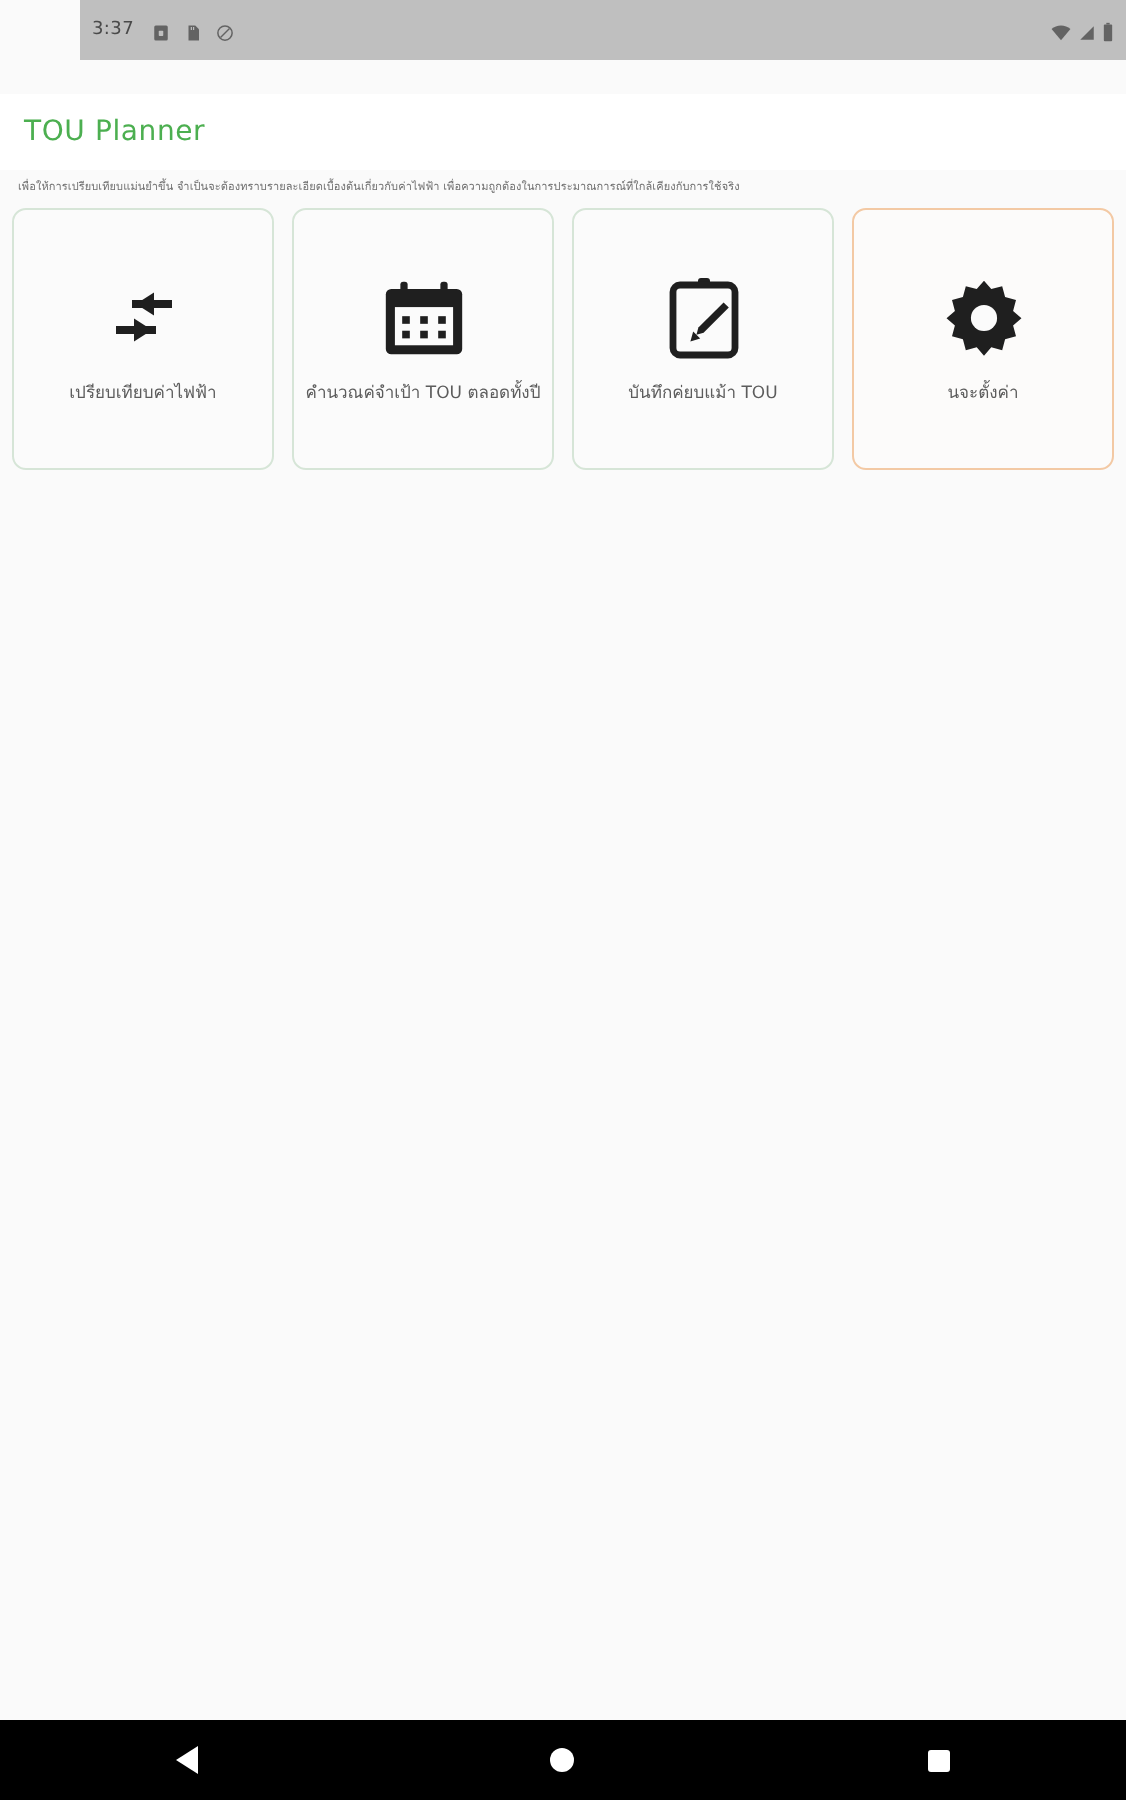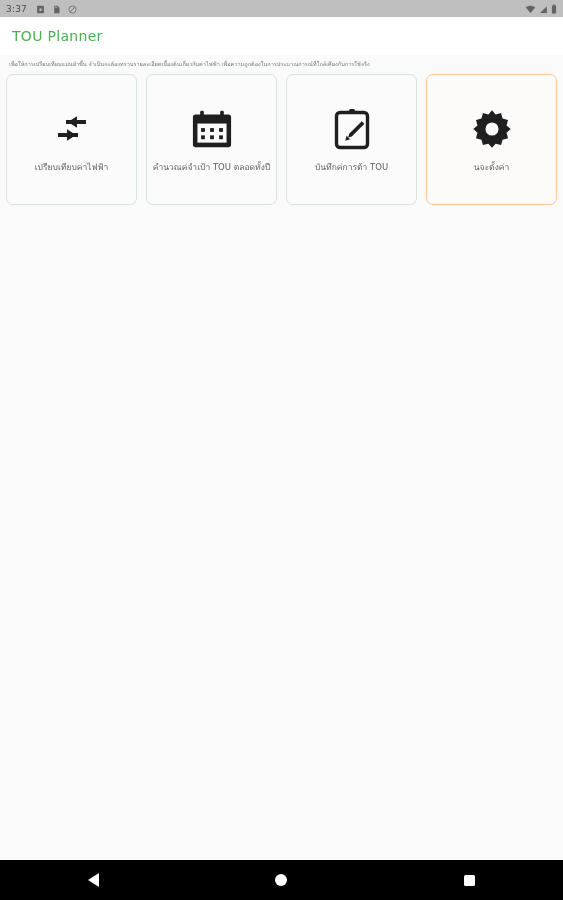--- a/index.html
+++ b/index.html
@@ -12,46 +12,48 @@
 
   body {
     font-family: "DejaVu Sans", "Liberation Sans", sans-serif;
     background: #fafafa;
     display: flex;
     flex-direction: column;
   }
 
   
   .status-bar {
-    height: 17px;
+    height: 30px;
     background: #bfbfbf;
     display: flex;
     align-items: center;
     padding: 0 6px;
     flex: 0 0 auto;
+    margin-left: 40px;
   }
   .status-clock {
     font-size: 9px;
     color: #4a4a4a;
     letter-spacing: 0.2px;
     margin-right: 9px;
   }
   .status-left-icons { display: flex; align-items: center; gap: 7px; }
   .status-spacer { flex: 1 1 auto; }
   .status-right-icons { display: flex; align-items: center; gap: 3px; }
   .sb-ico { display: block; opacity: 0.62; }
 
   
   .app-header {
     height: 38px;
     background: #ffffff;
     display: flex;
     align-items: center;
     padding: 16px 12px;
     flex: 0 0 auto;
+    margin-top: 17px;
   }
   .app-title {
     color: #4caf50;
     font-size: 14px;
     letter-spacing: 0.3px;
   }
 
   
   .content {
     flex: 1 1 auto;
@@ -239,21 +241,21 @@
 
     <div class="card">
       <span class="card-icon">
         <svg width="36" height="42" viewBox="0 0 36 42">
           <rect x="15" y="1" width="6" height="5" rx="1.5" fill="#1f1f1f"></rect>
           <rect x="2.5" y="4.5" width="31" height="35" rx="3.5" fill="none" stroke="#1f1f1f" stroke-width="3.4"></rect>
           <path d="M27.8 13.2l2.6 2.6-12.6 12.6-3.6 1 1-3.6z" fill="#1f1f1f"></path>
           <path d="M12.6 27.8l-1.4 4.9 4.9-1.4z" fill="#1f1f1f"></path>
         </svg>
       </span>
-      <span class="card-label">บันทึกค่การต้า TOU</span>
+      <span class="card-label">บันทึกค่ยบแม้า TOU</span>
     </div>
 
     <div class="card accent-orange">
       <span class="card-icon">
         <svg width="40" height="40" viewBox="0 0 44 44">
           <path fill="#1f1f1f" d="M22 1.5l4 4.6 6-1.6 1.6 6 6 1.6-1.6 6 4.6 4 -4.6 4 1.6 6 -6 1.6 -1.6 6 -6 -1.6 -4 4.6 -4 -4.6 -6 1.6 -1.6 -6 -6 -1.6 1.6 -6 -4.6 -4 4.6 -4 -1.6 -6 6 -1.6 1.6 -6 6 1.6z"></path>
           <circle cx="22" cy="22" r="7.2" fill="#fbfbfb"></circle>
         </svg>
       </span>
       <span class="card-label">นจะตั้งค่า</span>

